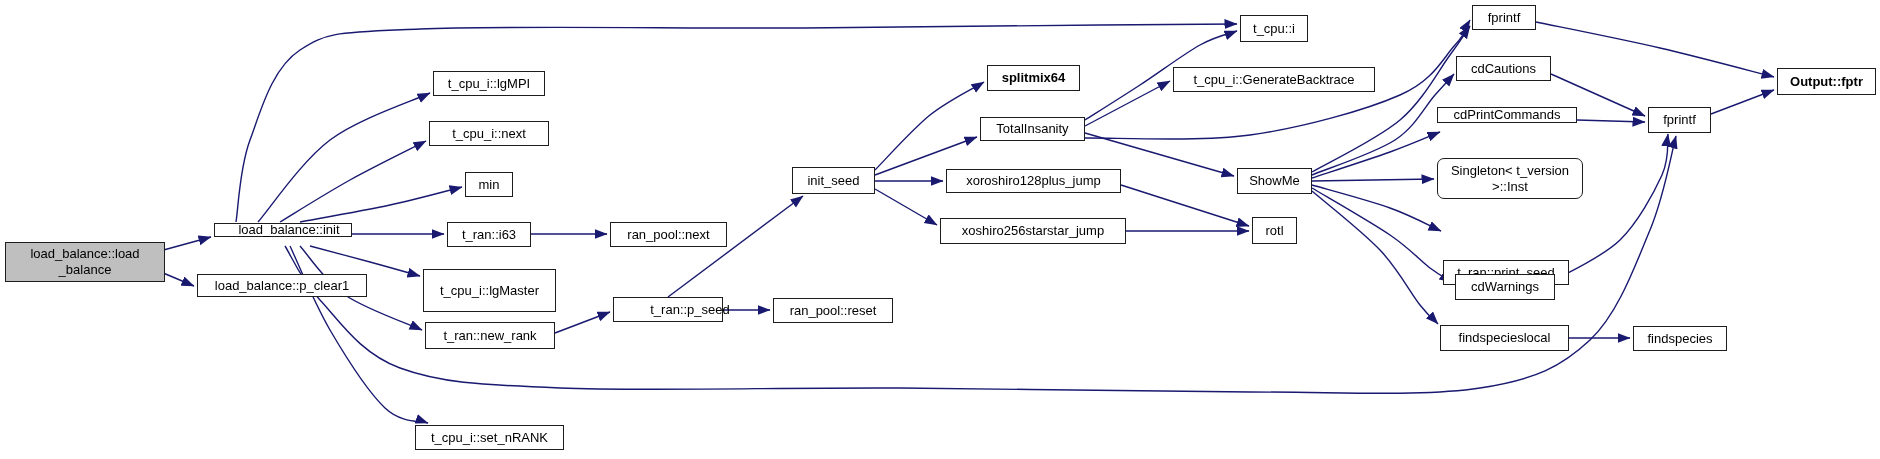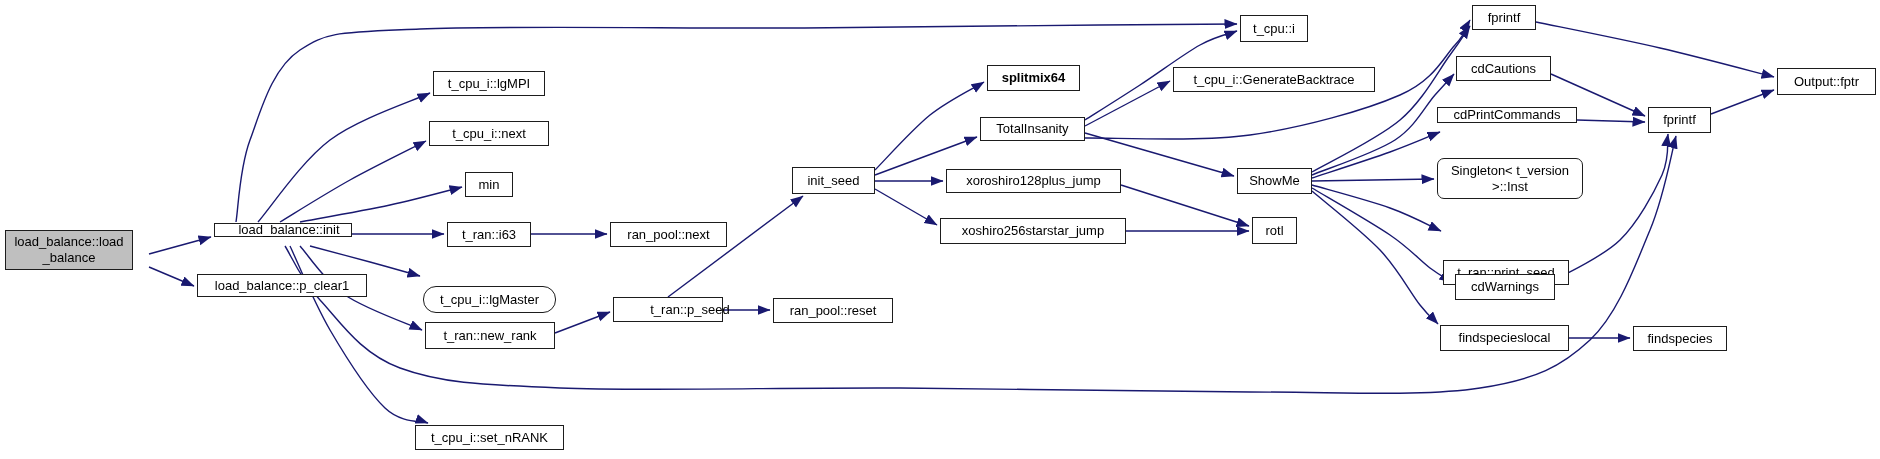--- a/index.html
+++ b/index.html
@@ -55,48 +55,48 @@
       <path d="M1312,188C1325,195.83333333333334 1370.3333333333333,221.66666666666666 1390,235C1409.6666666666667,248.33333333333334 1419.6666666666667,260.1666666666667 1430,268C1440.3333333333333,275.8333333333333 1448.3333333333333,279.6666666666667 1452,282" class="edge" marker-end="url(#arrow)"></path>
       <path d="M1312,191C1323.3333333333333,200.83333333333334 1362,231 1380,250C1398,269 1410.3333333333333,292.6666666666667 1420,305C1429.6666666666667,317.3333333333333 1435,320.8333333333333 1438,324" class="edge" marker-end="url(#arrow)"></path>
       <path d="M1551,74 L1645,116" class="edge" marker-end="url(#arrow)"></path>
       <path d="M1577,120 L1645,122" class="edge" marker-end="url(#arrow)"></path>
       <path d="M1555,280C1565.8333333333333,273.3333333333333 1602.1666666666667,257.5 1620,240C1637.8333333333333,222.5 1654,192.66666666666666 1662,175C1670,157.33333333333334 1667,140.83333333333334 1668,134" class="edge" marker-end="url(#arrow)"></path>
       <path d="M1569,338 L1630,338" class="edge" marker-end="url(#arrow)"></path>
       <path d="M1536,22C1556.6666666666667,26.333333333333332 1620.3333333333333,38.833333333333336 1660,48C1699.6666666666667,57.166666666666664 1755,72.16666666666667 1774,77" class="edge" marker-end="url(#arrow)"></path>
       <path d="M1711,114 L1774,90" class="edge" marker-end="url(#arrow)"></path>
     </svg>
   <div id="graph-nodes">
-      <div class="node root" style="left: 5px; top: 230px; width: 128px; height: 40px;"><span>load_balance::load
+      <div class="node root" style="left: 5px; top: 242px; width: 160px; height: 40px;"><span>load_balance::load
 _balance</span></div>
       <div class="node" style="left: 214px; top: 223px; width: 138px; height: 14px; padding-left: 12px;"><span>load_balance::init</span></div>
       <div class="node" style="left: 197px; top: 274px; width: 170px; height: 23px;"><span>load_balance::p_clear1</span></div>
       <div class="node" style="left: 433px; top: 71px; width: 112px; height: 25px;"><span>t_cpu_i::lgMPI</span></div>
       <div class="node" style="left: 429px; top: 121px; width: 120px; height: 25px;"><span>t_cpu_i::next</span></div>
       <div class="node" style="left: 465px; top: 172px; width: 48px; height: 25px;"><span>min</span></div>
       <div class="node" style="left: 447px; top: 222px; width: 84px; height: 25px;"><span>t_ran::i63</span></div>
       <div class="node" style="left: 610px; top: 222px; width: 117px; height: 25px;"><span>ran_pool::next</span></div>
-      <div class="node" style="left: 423px; top: 286px; width: 133px; height: 27px; border-radius: 13px;"><span>t_cpu_i::lgMaster</span></div>
+      <div class="node" style="left: 423px; top: 269px; width: 133px; height: 43px;"><span>t_cpu_i::lgMaster</span></div>
       <div class="node" style="left: 425px; top: 322px; width: 130px; height: 27px;"><span>t_ran::new_rank</span></div>
       <div class="node" style="left: 613px; top: 297px; width: 110px; height: 25px; padding-left: 44px;"><span>t_ran::p_seed</span></div>
       <div class="node" style="left: 773px; top: 298px; width: 120px; height: 25px;"><span>ran_pool::reset</span></div>
       <div class="node" style="left: 415px; top: 425px; width: 149px; height: 25px;"><span>t_cpu_i::set_nRANK</span></div>
       <div class="node" style="left: 792px; top: 167px; width: 83px; height: 27px;"><span>init_seed</span></div>
       <div class="node" style="left: 987px; top: 65px; width: 93px; height: 26px; font-weight: bold;"><span>splitmix64</span></div>
       <div class="node" style="left: 980px; top: 117px; width: 105px; height: 24px;"><span>TotalInsanity</span></div>
       <div class="node" style="left: 946px; top: 169px; width: 175px; height: 24px;"><span>xoroshiro128plus_jump</span></div>
       <div class="node" style="left: 940px; top: 218px; width: 186px; height: 26px;"><span>xoshiro256starstar_jump</span></div>
       <div class="node" style="left: 1240px; top: 15px; width: 68px; height: 27px;"><span>t_cpu::i</span></div>
       <div class="node" style="left: 1173px; top: 67px; width: 202px; height: 25px;"><span>t_cpu_i::GenerateBacktrace</span></div>
       <div class="node" style="left: 1237px; top: 168px; width: 75px; height: 26px;"><span>ShowMe</span></div>
       <div class="node" style="left: 1252px; top: 217px; width: 45px; height: 27px;"><span>rotl</span></div>
       <div class="node" style="left: 1472px; top: 5px; width: 64px; height: 25px;"><span>fprintf</span></div>
       <div class="node" style="left: 1456px; top: 56px; width: 95px; height: 25px;"><span>cdCautions</span></div>
       <div class="node" style="left: 1437px; top: 107px; width: 140px; height: 16px;"><span>cdPrintCommands</span></div>
       <div class="node" style="left: 1648px; top: 107px; width: 63px; height: 26px;"><span>fprintf</span></div>
-      <div class="node" style="left: 1777px; top: 68px; width: 99px; height: 27px;"><span>Output::fptr</span></div>
+      <div class="node" style="left: 1777px; top: 68px; width: 99px; height: 27px; font-weight: bold;"><span>Output::fptr</span></div>
       <div class="node" style="left: 1437px; top: 158px; width: 146px; height: 41px; border-radius: 7px;"><span>Singleton&lt; t_version
 &gt;::Inst</span></div>
       <div class="node" style="left: 1443px; top: 224px; width: 126px; height: 25px; margin-top: 36px;"><span>t_ran::print_seed</span></div>
       <div class="node" style="left: 1455px; top: 274px; width: 100px; height: 26px;"><span>cdWarnings</span></div>
       <div class="node" style="left: 1440px; top: 325px; width: 129px; height: 26px;"><span>findspecieslocal</span></div>
       <div class="node" style="left: 1633px; top: 326px; width: 94px; height: 25px;"><span>findspecies</span></div>
     </div>
 </div>
 
 </body></html>

